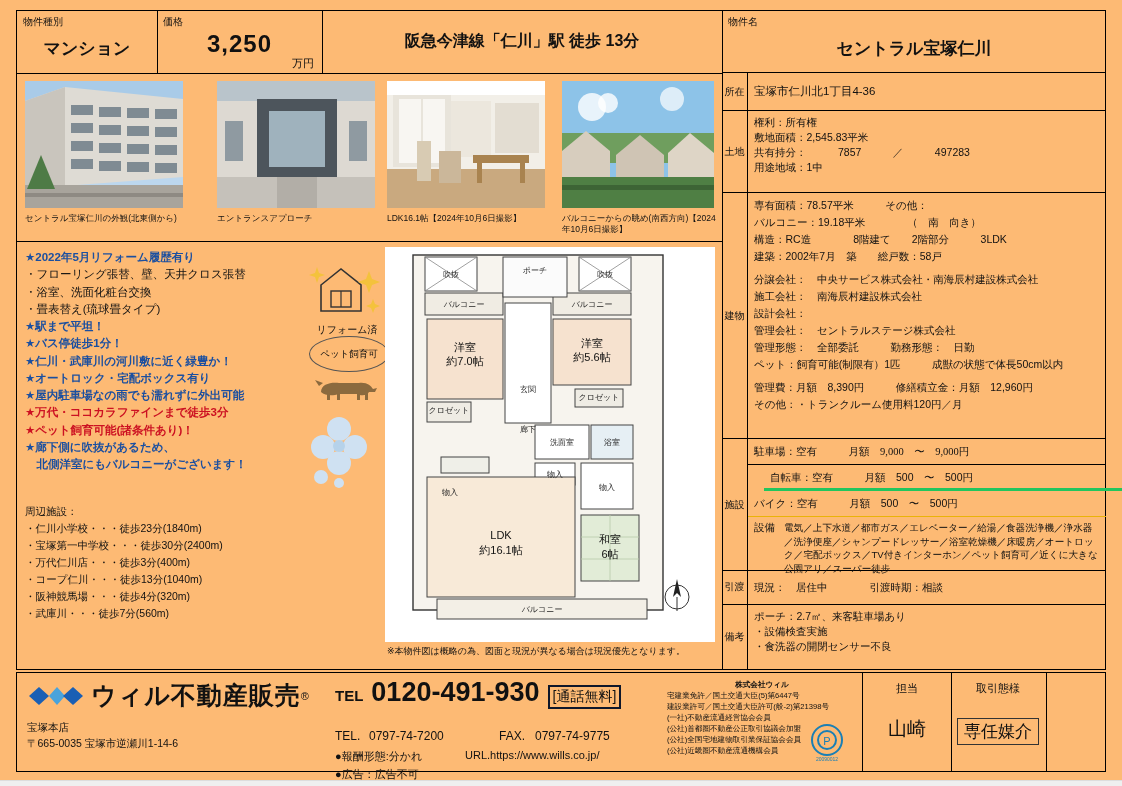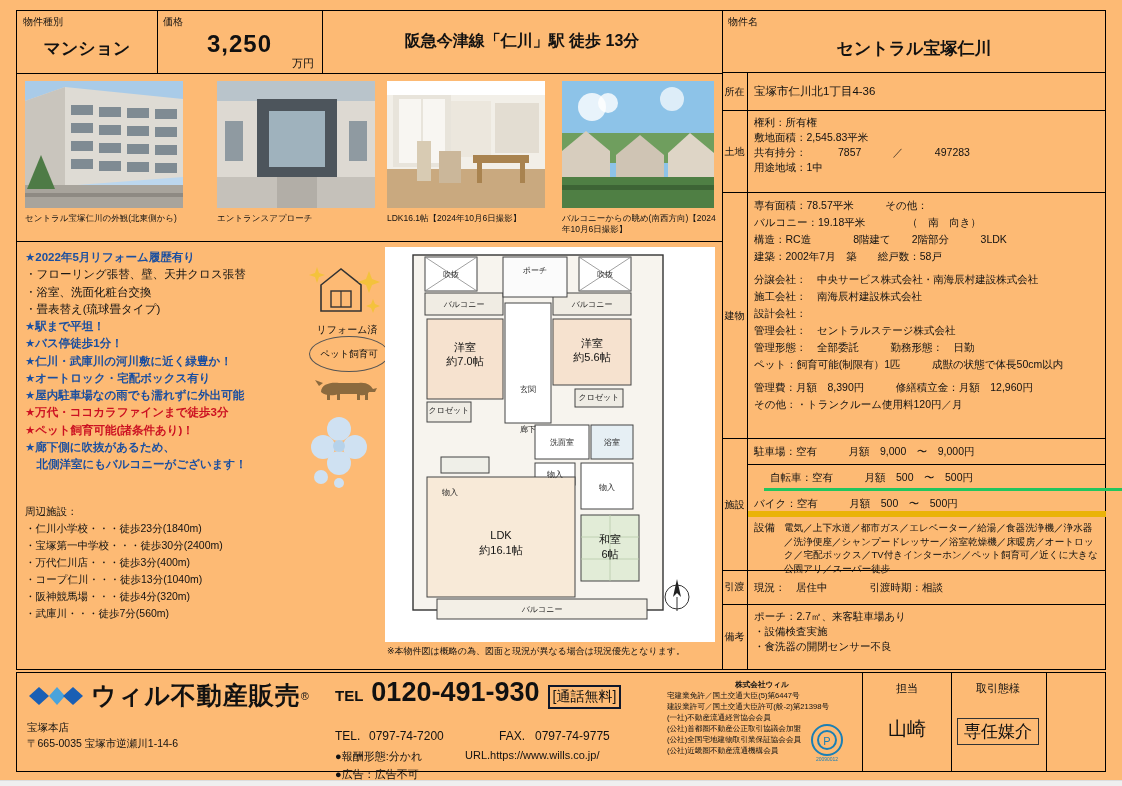--- a/index.html
+++ b/index.html
@@ -344,23 +344,23 @@
           <div>ペット：飼育可能(制限有）1匹　　　成獣の状態で体長50cm以内</div>
           <div style="height:6px"></div>
           <div>管理費：月額　8,390円　　　修繕積立金：月額　12,960円</div>
           <div>その他：・トランクルーム使用料120円／月</div>
         </div>
       </div>
 
       <div class="rrow" style="top:428px;height:132px;">
         <div class="rlab">施設</div>
         <div style="position:absolute;left:26px;top:0;right:0;bottom:0;">
-          <div style="position:absolute;left:0;top:0;width:100%;height:26px;border-bottom:1px solid #000;padding:6px 22px 0 6px;box-sizing:border-box;font-size:10.5px;">駐車場：空有　　　月額　9,000　〜　9,000円</div>
+          <div style="position:absolute;left:0;top:0;width:100%;height:26px;border-bottom:1px solid #000;padding:6px 22px 0 6px;box-sizing:border-box;font-size:10.5px;font-family:Liberation Serif, serif;">駐車場：空有　　　月額　9,000　〜　9,000円</div>
           <div style="position:absolute;left:16px;top:26px;width:100%;height:26px;border-bottom:3px solid #22c55e;padding:6px 6px 0 6px;box-sizing:border-box;font-size:10.5px;">自転車：空有　　　月額　500　〜　500円</div>
-          <div style="position:absolute;left:0;top:52px;width:100%;height:26px;border-bottom:6px solid #eab308;padding:6px 6px 0 6px;box-sizing:border-box;font-size:10.5px;">バイク：空有　　　月額　500　〜　500円</div>
+          <div style="position:absolute;left:0;top:52px;width:100%;height:26px;border-bottom:1px solid #eab308;padding:6px 6px 0 6px;box-sizing:border-box;font-size:10.5px;">バイク：空有　　　月額　500　〜　500円</div>
           <div style="position:absolute;left:0;top:78px;width:100%;bottom:0;padding:4px 6px;box-sizing:border-box;display:flex;">
             <div style="width:30px;flex:none;font-size:10.5px;">設備</div>
             <div style="flex:1;font-size:9.6px;line-height:1.42;">電気／上下水道／都市ガス／エレベーター／給湯／食器洗浄機／浄水器／洗浄便座／シャンプードレッサー／浴室乾燥機／床暖房／オートロック／宅配ボックス／TV付きインターホン／ペット飼育可／近くに大きな公園アリ／スーパー徒歩</div>
           </div>
         </div>
       </div>
 
       <div class="rrow" style="top:560px;height:34px;">
         <div class="rlab" style="line-height:1.05;">引渡</div>
         <div class="rbody" style="display:flex;align-items:center;">現況：　居住中　　　　引渡時期：相談</div>

